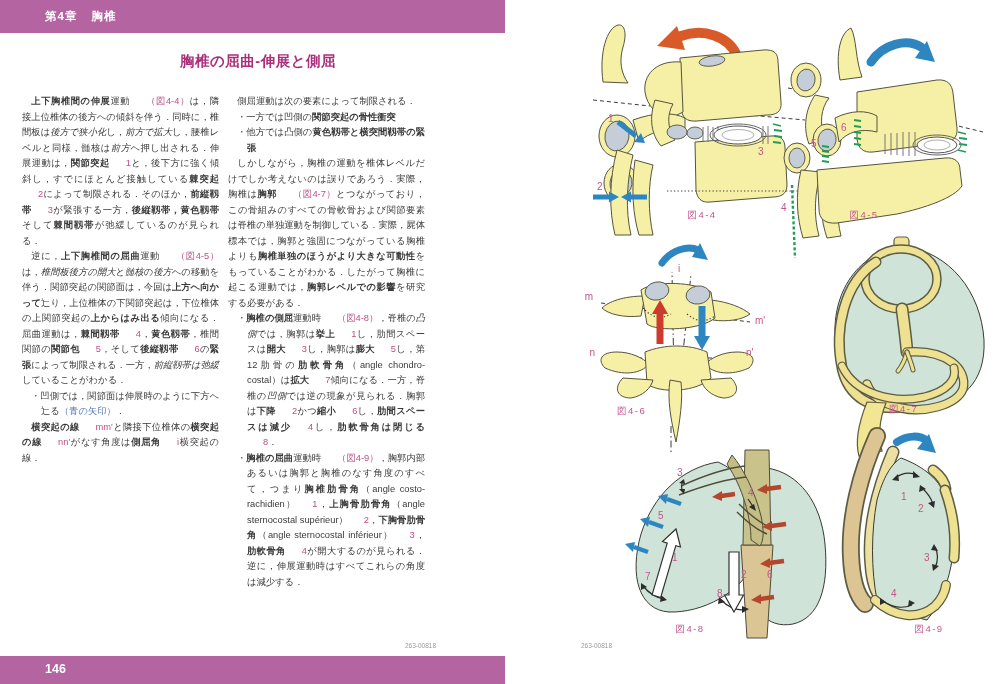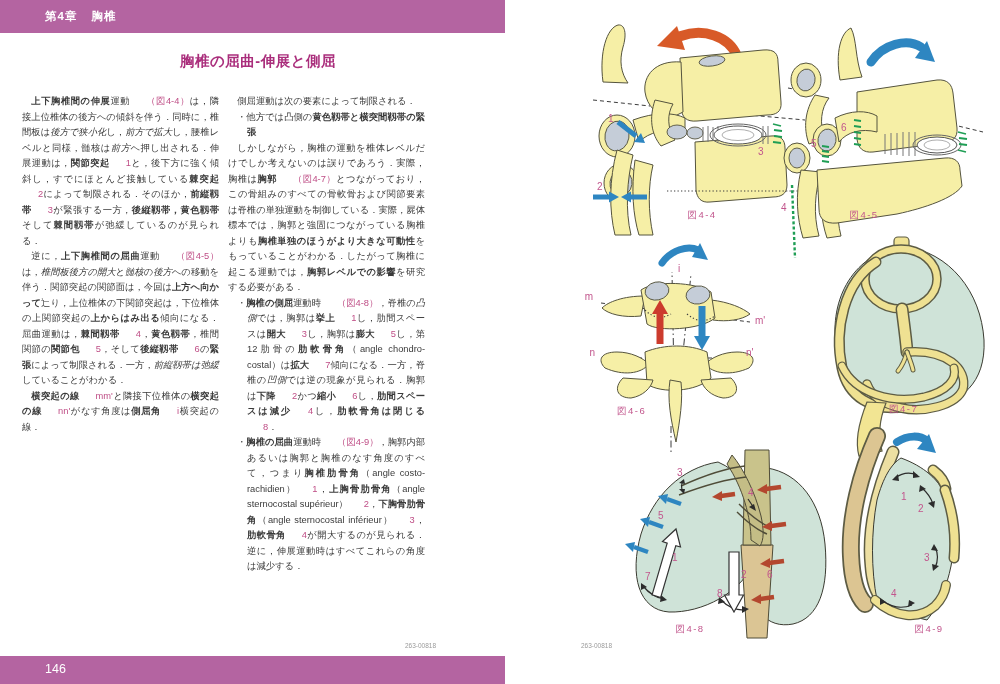--- a/index.html
+++ b/index.html
@@ -4,21 +4,21 @@
 <style>
   html,body{margin:0;padding:0;background:#e8e8e8;}
   .stage{position:relative;width:1000px;height:684px;background:#ffffff;overflow:hidden;
          font-family:"Liberation Sans",sans-serif;color:#3a3a3a;}
   
   .header-bar{position:absolute;left:0;top:0;width:505px;height:33px;background:#b464a1;}
   .header-chapter{position:absolute;left:45px;top:9px;color:#fff;font-weight:bold;
                   font-size:11.5px;letter-spacing:1px;}
   .header-chapter .sec{margin-left:14px;}
   .footer-bar{position:absolute;left:0;top:656px;width:505px;height:28px;background:#b464a1;}
-  .page-num-left{position:absolute;left:45px;top:6px;color:#fff;font-weight:normal;font-size:12.5px;}
+  .page-num-left{position:absolute;left:45px;top:6px;color:#fff;font-weight:bold;font-size:12.5px;}
   .page-num-right{position:absolute;left:974px;top:682px;color:#737373;font-weight:bold;font-size:12px;}
   .doc-code{position:absolute;font-size:6.5px;color:#9a9a9a;}
   .doc-code.l{left:405px;top:642px;} .doc-code.r{left:581px;top:642px;}
   
   .page-title{position:absolute;left:12px;top:52px;width:492px;text-align:center;
               color:#aa2e7c;font-weight:bold;font-size:14.5px;letter-spacing:.5px;}
   .col{position:absolute;top:94px;width:197px;font-size:9.3px;line-height:15.5px;
        text-align:justify;}
   .col1{left:22px;} .col2{left:228px;}
   .tpara{margin:0;}
@@ -56,24 +56,26 @@
     <div class="header-chapter">
       <span>第4章</span><span class="sec">胸椎</span>
     </div>
   </div>
 
   <div class="page-title">胸椎の屈曲-伸展と側屈</div>
 
   <div class="col col1">
       <p class="tpara p"><span class="sg-b">上下胸椎間の伸展</span><span class="sg-n">運動</span><span class="sg-p">（図4-4）</span><span class="sg-n">は，隣接上位椎体の後方への傾斜を伴う．同時に，椎間板は</span><span class="sg-i">後方で狭小化</span><span class="sg-n">し，</span><span class="sg-i">前方で拡大</span><span class="sg-n">し，腰椎レベルと同様，髄核は</span><span class="sg-i">前方</span><span class="sg-n">へ押し出される．伸展運動は，</span><span class="sg-b">関節突起</span><span class="sg-p">1</span><span class="sg-n">と，後下方に強く傾斜し，すでにほとんど接触している</span><span class="sg-b">棘突起</span><span class="sg-p">2</span><span class="sg-n">によって制限される．そのほか，</span><span class="sg-b">前縦靱帯</span><span class="sg-p">3</span><span class="sg-n">が緊張する一方，</span><span class="sg-b">後縦靱帯，黄色靱帯</span><span class="sg-n">そして</span><span class="sg-b">棘間靱帯</span><span class="sg-n">が弛緩しているのが見られる．</span></p>
       <p class="tpara p"><span class="sg-n">逆に，</span><span class="sg-b">上下胸椎間の屈曲</span><span class="sg-n">運動</span><span class="sg-p">（図4-5）</span><span class="sg-n">は，</span><span class="sg-i">椎間板後方の開大</span><span class="sg-n">と</span><span class="sg-i">髄核</span><span class="sg-n">の</span><span class="sg-i">後方</span><span class="sg-n">への移動を伴う．関節突起の関節面は，今回は</span><span class="sg-b">上方へ向かって</span><span class="sg-n">辷り，上位椎体の下関節突起は，下位椎体の上関節突起の</span><span class="sg-b">上からはみ出る</span><span class="sg-n">傾向になる．屈曲運動は，</span><span class="sg-b">棘間靱帯</span><span class="sg-p">4</span><span class="sg-n">，</span><span class="sg-b">黄色靱帯</span><span class="sg-n">，椎間関節の</span><span class="sg-b">関節包</span><span class="sg-p">5</span><span class="sg-n">，そして</span><span class="sg-b">後縦靱帯</span><span class="sg-p">6</span><span class="sg-n">の</span><span class="sg-b">緊張</span><span class="sg-n">によって制限される．一方，</span><span class="sg-i">前縦靱帯は弛緩</span><span class="sg-n">していることがわかる．</span></p>
+      <p class="tpara b"><span class="sg-n">・凹側では，関節面は伸展時のように下方へ辷る</span><span class="sg-u">（青の矢印）</span><span class="sg-n">．</span></p>
       <p class="tpara p"><span class="sg-b">横突起の線</span><span class="sg-p">mm'</span><span class="sg-n">と隣接下位椎体の</span><span class="sg-b">横突起の線</span><span class="sg-p">nn'</span><span class="sg-n">がなす角度は</span><span class="sg-b">側屈角</span><span class="sg-p">i</span><span class="sg-n">横突起の線．</span></p>
     </div>
   <div class="col col2">
       <p class="tpara p"><span class="sg-n">側屈運動は次の要素によって制限される．</span></p>
+      <p class="tpara b"><span class="sg-n">・一方では凹側の</span><span class="sg-b">関節突起の骨性衝突</span></p>
       <p class="tpara b"><span class="sg-n">・他方では凸側の</span><span class="sg-b">黄色靱帯と横突間靱帯の緊張</span></p>
       <p class="tpara p"><span class="sg-n">しかしながら，胸椎の運動を椎体レベルだけでしか考えないのは誤りであろう．実際，胸椎は</span><span class="sg-b">胸郭</span><span class="sg-p">（図4-7）</span><span class="sg-n">とつながっており，この骨組みのすべての骨軟骨および関節要素は脊椎の単独運動を制御している．実際，屍体標本では，胸郭と強固につながっている胸椎よりも</span><span class="sg-b">胸椎単独のほうがより大きな可動性</span><span class="sg-n">をもっていることがわかる．したがって胸椎に起こる運動では，</span><span class="sg-b">胸郭レベルでの影響</span><span class="sg-n">を研究する必要がある．</span></p>
       <p class="tpara b"><span class="sg-n">・</span><span class="sg-b">胸椎の側屈</span><span class="sg-n">運動時</span><span class="sg-p">（図4-8）</span><span class="sg-n">，脊椎の</span><span class="sg-i">凸側</span><span class="sg-n">では，胸郭は</span><span class="sg-b">挙上</span><span class="sg-p">1</span><span class="sg-n">し，肋間スペースは</span><span class="sg-b">開大</span><span class="sg-p">3</span><span class="sg-n">し，胸郭は</span><span class="sg-b">膨大</span><span class="sg-p">5</span><span class="sg-n">し，第12肋骨の</span><span class="sg-b">肋軟骨角</span><span class="sg-n">（angle chondro-costal）は</span><span class="sg-b">拡大</span><span class="sg-p">7</span><span class="sg-n">傾向になる．一方，脊椎の</span><span class="sg-i">凹側</span><span class="sg-n">では逆の現象が見られる．胸郭は</span><span class="sg-b">下降</span><span class="sg-p">2</span><span class="sg-n">かつ</span><span class="sg-b">縮小</span><span class="sg-p">6</span><span class="sg-n">し，</span><span class="sg-b">肋間スペースは減少</span><span class="sg-p">4</span><span class="sg-n">し，</span><span class="sg-b">肋軟骨角は閉じる</span><span class="sg-p">8</span><span class="sg-n">．</span></p>
       <p class="tpara b"><span class="sg-n">・</span><span class="sg-b">胸椎の屈曲</span><span class="sg-n">運動時</span><span class="sg-p">（図4-9）</span><span class="sg-n">，胸郭内部あるいは胸郭と胸椎のなす角度のすべて，つまり</span><span class="sg-b">胸椎肋骨角</span><span class="sg-n">（angle costo-rachidien）</span><span class="sg-p">1</span><span class="sg-n">，</span><span class="sg-b">上胸骨肋骨角</span><span class="sg-n">（angle sternocostal supérieur）</span><span class="sg-p">2</span><span class="sg-n">，</span><span class="sg-b">下胸骨肋骨角</span><span class="sg-n">（angle sternocostal inférieur）</span><span class="sg-p">3</span><span class="sg-n">，</span><span class="sg-b">肋軟骨角</span><span class="sg-p">4</span><span class="sg-n">が開大するのが見られる．逆に，伸展運動時はすべてこれらの角度は減少する．</span></p>
     </div>
 
   <div class="footer-bar">
     <div class="page-num-left">146</div>
   </div>
   <div class="page-num-right">147</div>

